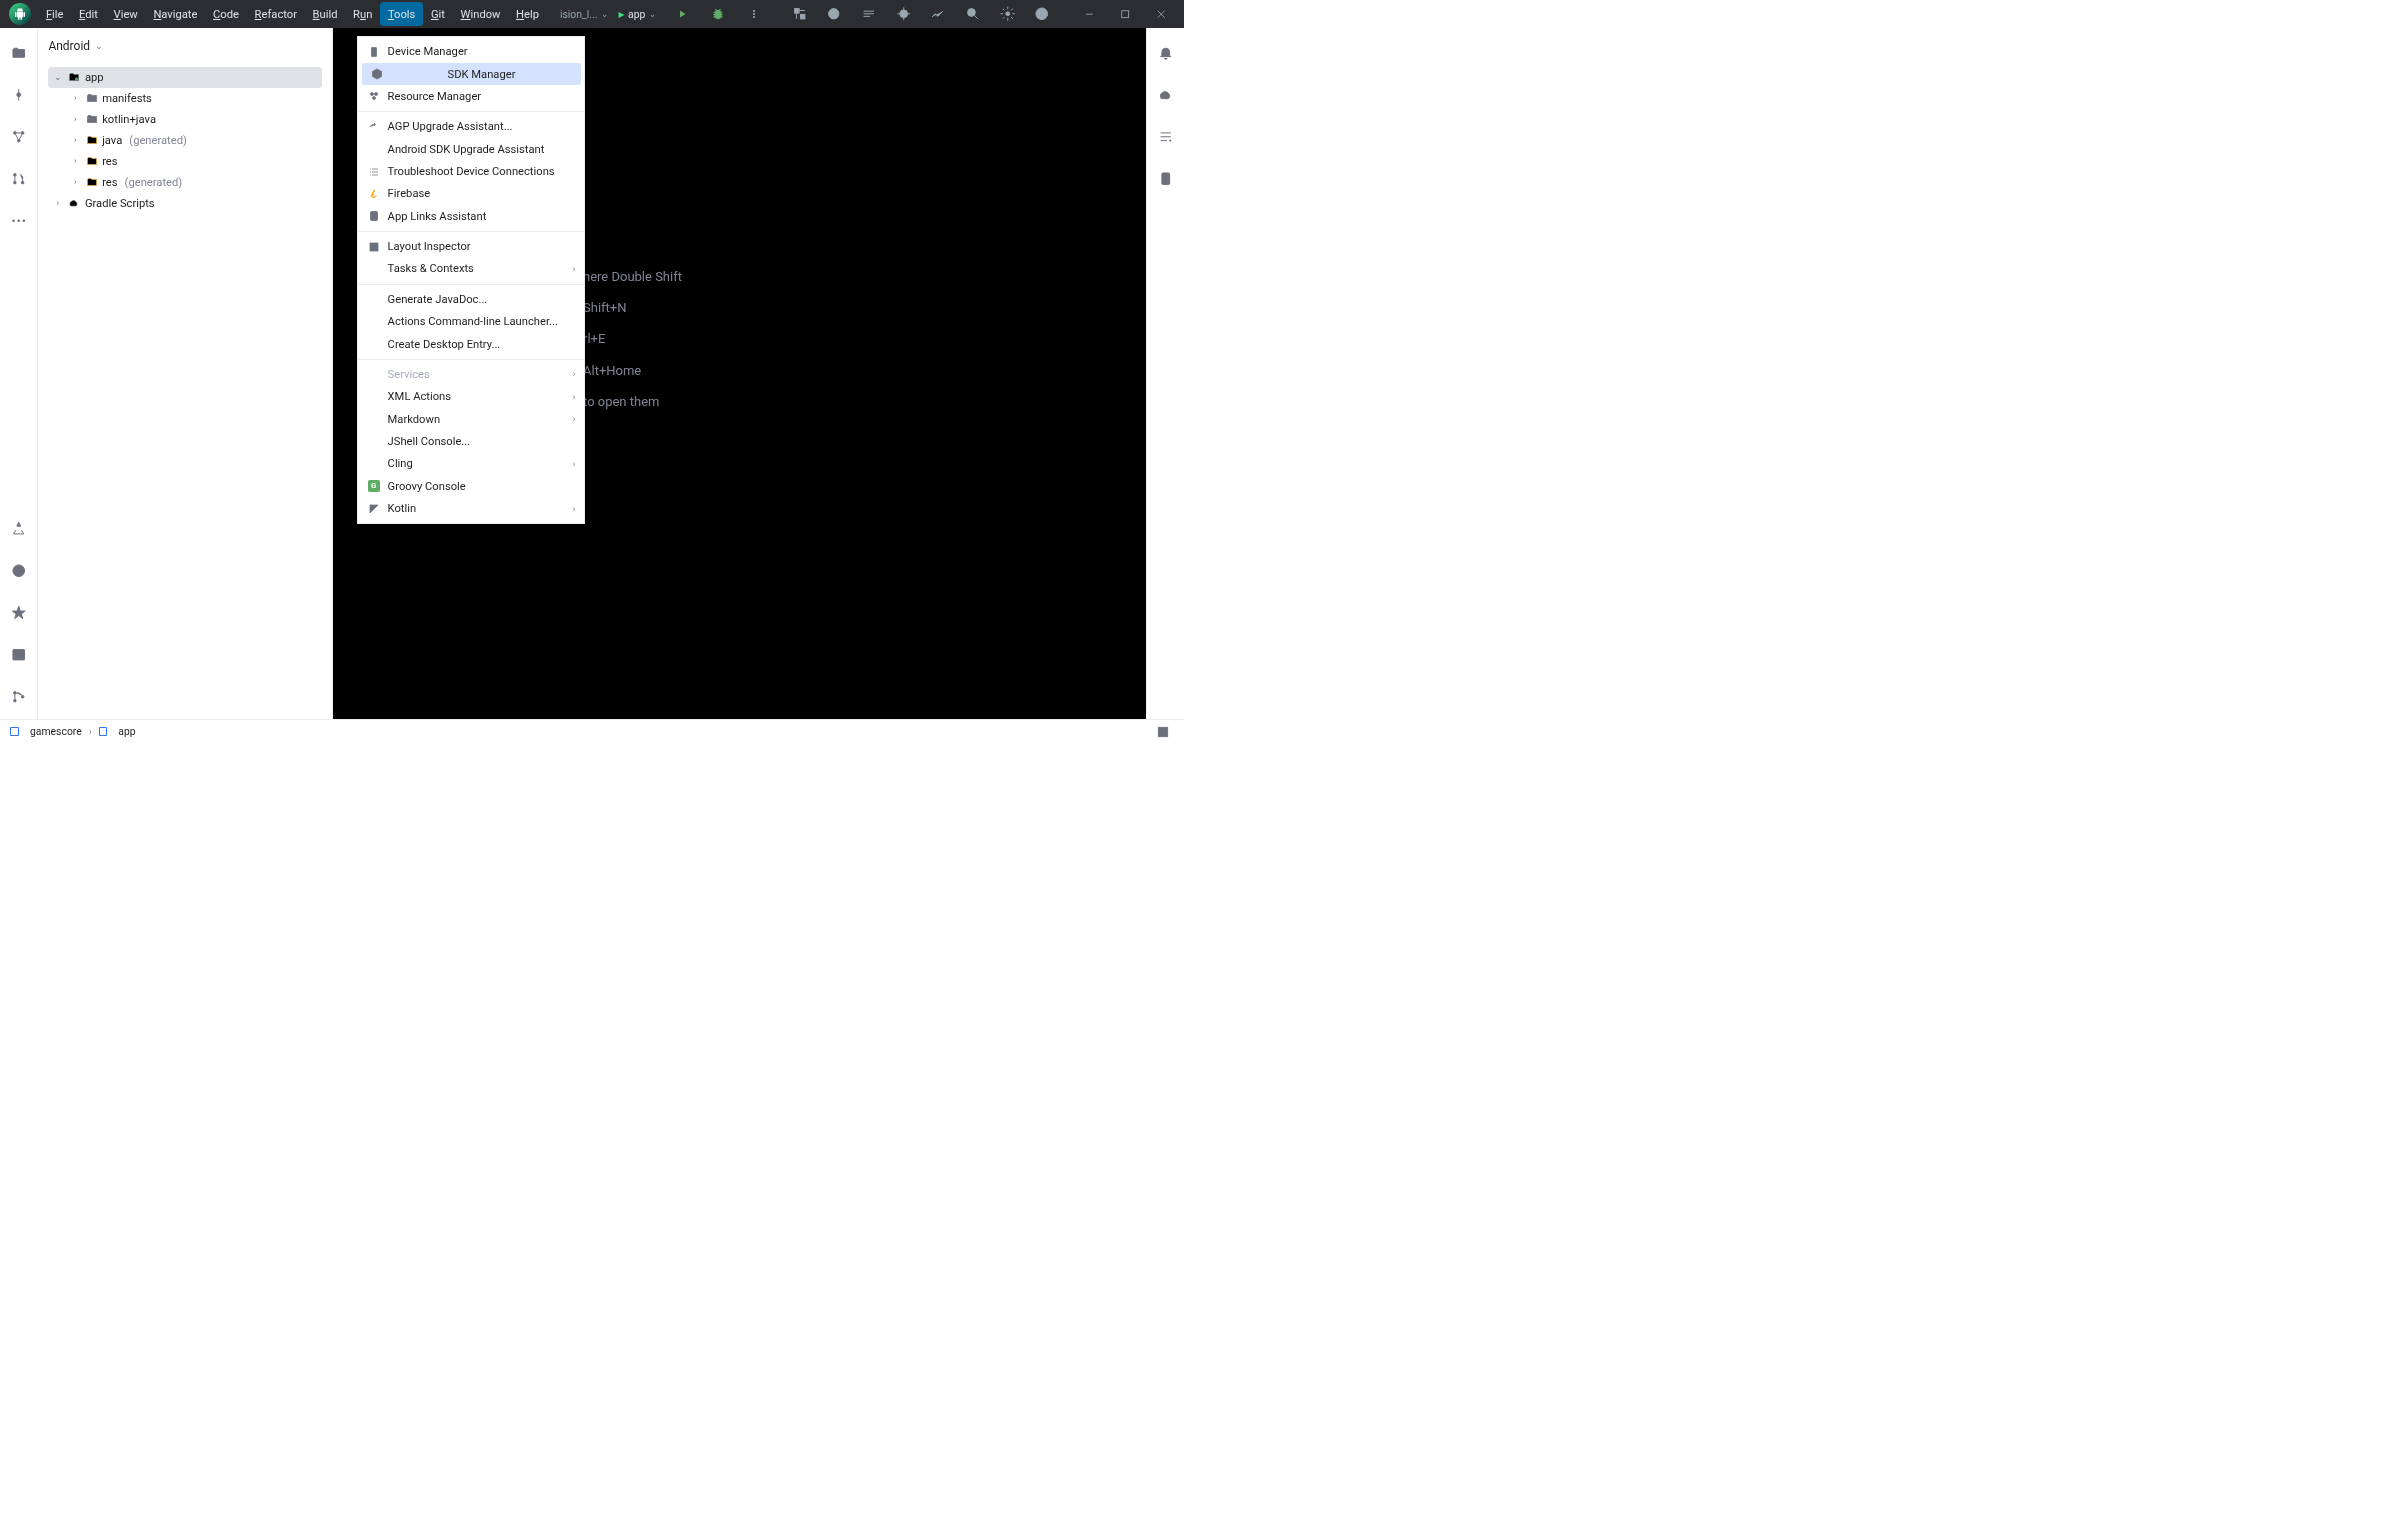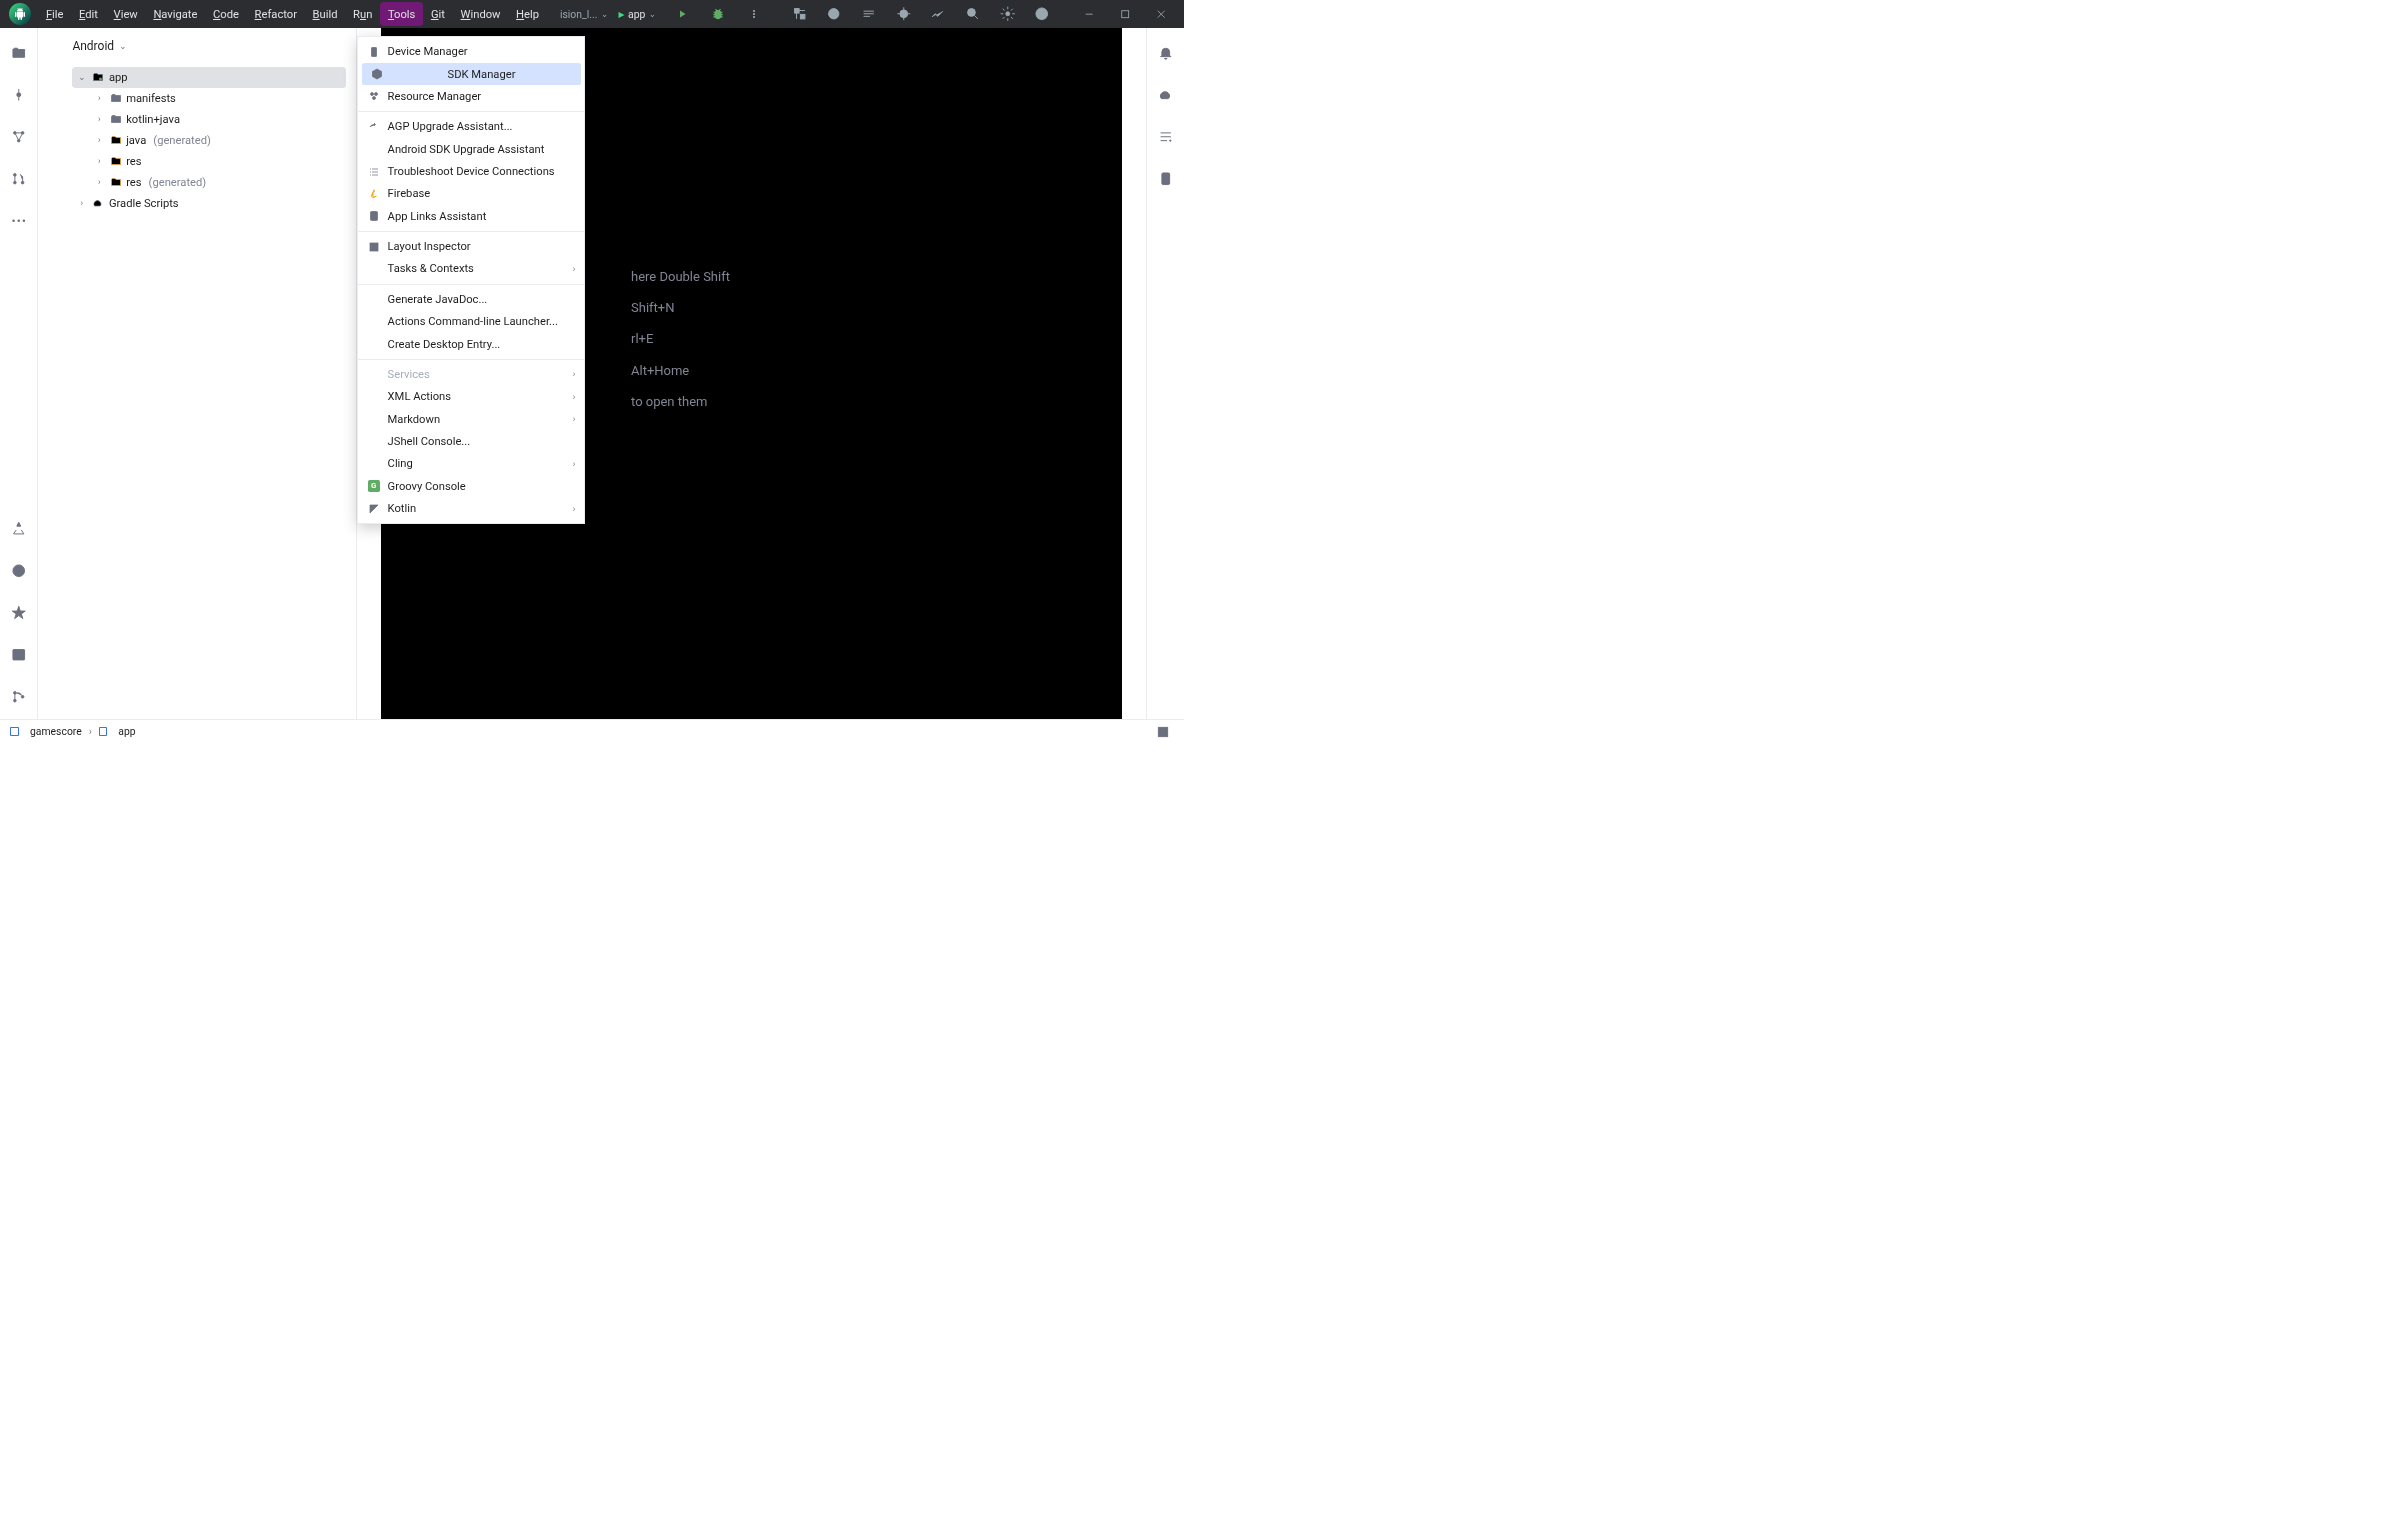--- a/index.html
+++ b/index.html
@@ -3,37 +3,37 @@
   <meta charset="utf-8">
   <style>
     * { margin: 0; padding: 0; box-sizing: border-box; font-family: -apple-system, BlinkMacSystemFont, "Segoe UI", Roboto, sans-serif; }
     body { width: 1184px; height: 751px; background: #fff; overflow: hidden; font-size: 11.2px; }
     
     .titlebar { height: 28px; background: #2b2d30; display: flex; align-items: center; color: #dfe1e5; padding: 0 5.2px; }
     .titlebar-logo { width: 22.4px; height: 22.4px; background: linear-gradient(135deg, #3ddc84, #073042); border-radius: 50%; display: flex; align-items: center; justify-content: center; margin: 0 7px 0 3.5px; }
     .titlebar-logo svg { width: 12px; height: 12px; }
     .menu-items { display: flex; gap: 0; }
     .menu-item { padding: 5.2px 7.8px; cursor: pointer; color: #dfe1e5; border-radius: 3.5px; }
-    .menu-item.active { background: #701a75; }
+    .menu-item.active { background: #0369a1; }
     .menu-item .underline { text-decoration: underline; }
     .titlebar-center { flex: 1; display: flex; align-items: center; justify-content: center; gap: 5.2px; }
     .run-config { display: flex; align-items: center; gap: 3.5px; color: #9aa7b0; }
     .run-config-text { color: #9aa7b0; font-size: 10.4px; max-width: 41px; overflow: hidden; text-overflow: ellipsis; white-space: nowrap; }
     .app-selector { display: flex; align-items: center; gap: 3.5px; padding: 1.7px 5.2px; }
     .android-mini { color: #3ddc84; font-size: 12px; }
     .app-text { color: #dfe1e5; font-size: 10.4px; }
     .titlebar-icon { width: 31px; height: 31px; display: flex; align-items: center; justify-content: center; color: #9aa7b0; cursor: pointer; }
     .titlebar-icon.play { color: #5fad65; }
     .titlebar-icon.debug { color: #5fad65; }
     .titlebar-right { display: flex; align-items: center; gap: 1.7px; margin-left: auto; }
     .titlebar-right .titlebar-icon { width: 33px; }
     .window-controls { display: flex; margin-left: 10.4px; }
     .window-control { width: 36px; height: 36px; display: flex; align-items: center; justify-content: center; color: #9aa7b0; }
 
-    .main-area { display: flex; height: calc(100% - 36px - 24px); gap: 24px; }
+    .main-area { display: flex; height: calc(100% - 36px - 24px); }
     
     .left-rail { width: 38px; background: #fff; border-right: 0.9px solid #ebecf0; display: flex; flex-direction: column; align-items: center; padding-top: 14px; gap: 21px; }
     .rail-icon { width: 21px; height: 21px; display: flex; align-items: center; justify-content: center; color: #6c707e; cursor: pointer; }
     .rail-spacer { flex: 1; }
     
     .project-panel { width: 295px; background: #fff; border-right: 0.9px solid #ebecf0; display: flex; flex-direction: column; }
     .project-header { height: 35px; display: flex; align-items: center; padding: 0 10.4px; gap: 5.2px; color: #1e1e1e; font-size: 12px; }
     .project-header-text { font-weight: 400; }
     .project-tree { flex: 1; padding: 3.5px 10.4px; }
     .tree-item { display: flex; align-items: center; height: 21px; gap: 3.5px; cursor: pointer; border-radius: 3.5px; padding: 0 3.5px; }

